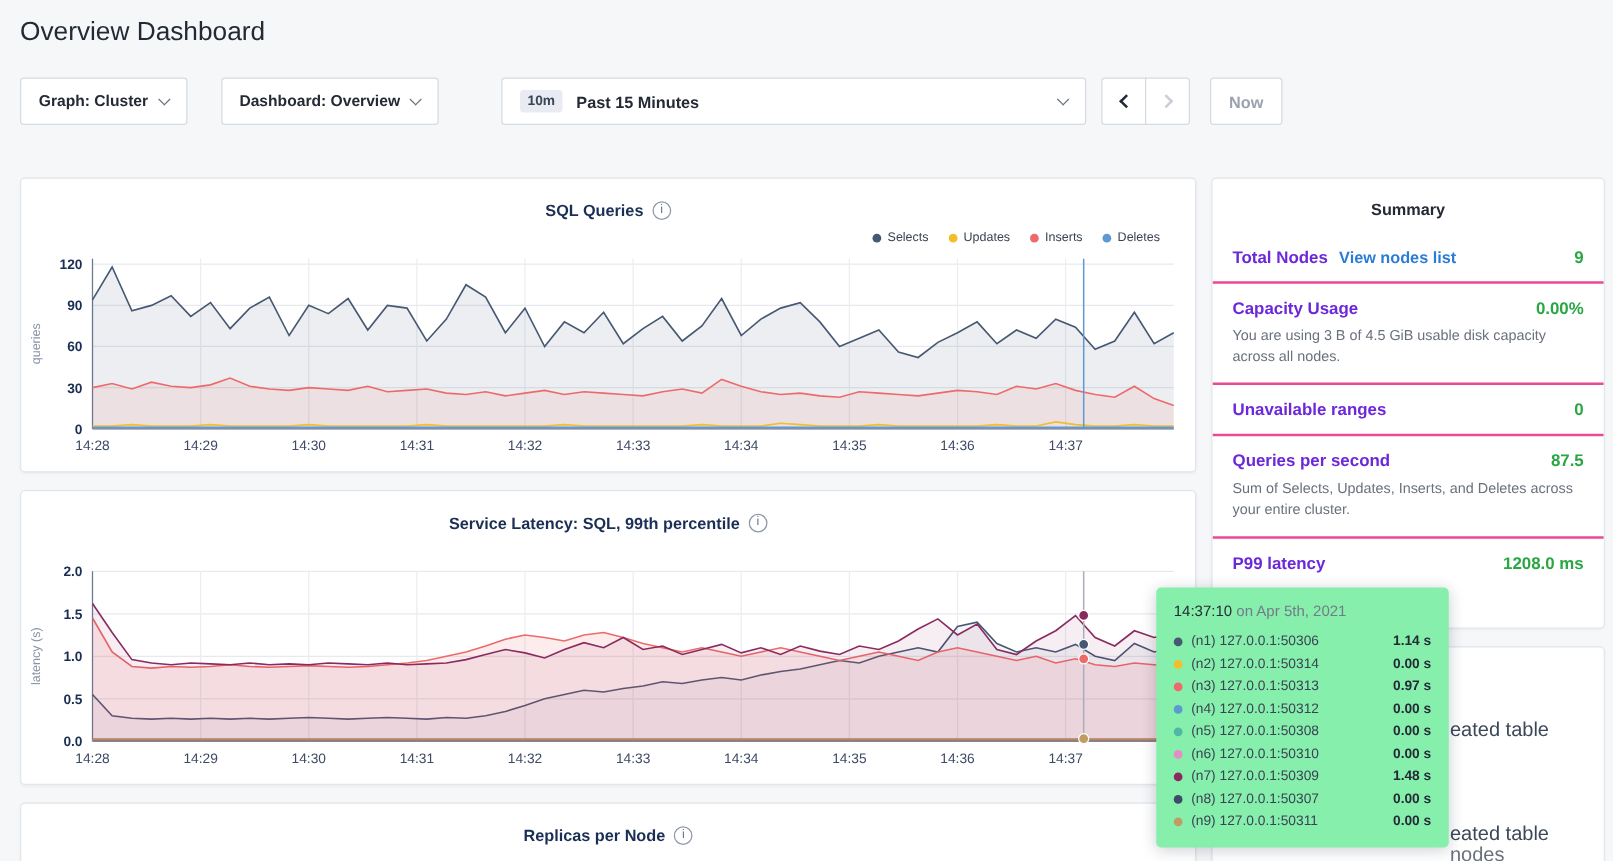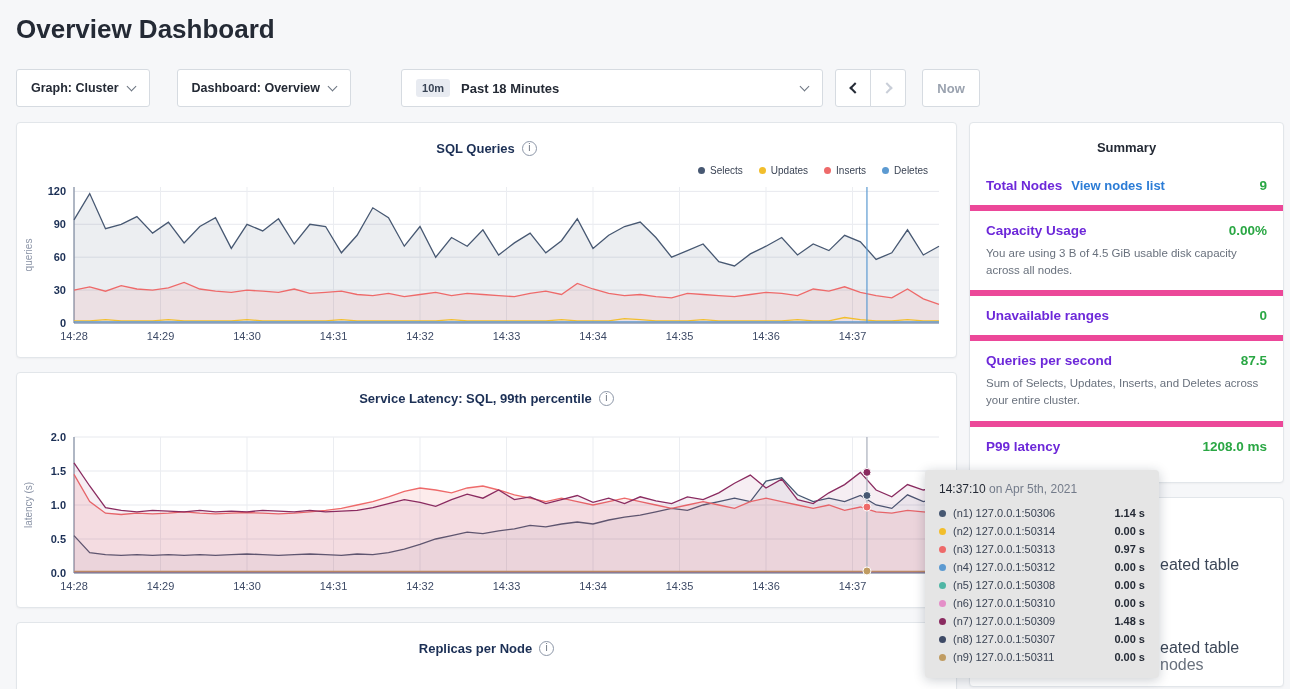--- a/index.html
+++ b/index.html
@@ -4,33 +4,33 @@
 <style>
   * { box-sizing: border-box; }
   html,body { margin:0; padding:0; }
   body {
     width:1290px; height:689px; overflow:hidden;
     background:#f6f7f9;
     font-family:"Liberation Sans", sans-serif;
     color:#242a35;
     position:relative;
   }
-  .page-title { font-size:26px; font-weight:700; margin:14px 0 0 16px; color:#242a35; }
-
-  
-  .toolbar { display:flex; align-items:flex-start; margin:24px 0 15px; padding:0 16px;border-radius:17px; }
+  .page-title { font-size:21px; font-weight:400; margin:14px 0 0 16px; color:#242a35; }
+
+  
+  .toolbar { display:flex; align-items:flex-start; margin:24px 0 42px; padding:0 16px;border-radius:17px; }
   .btn {
     background:#fff; border:1px solid #d6dbe1; border-radius:3px; height:38px;
     display:flex; align-items:center; padding:0 14px; font-size:12.5px; font-weight:700;
     color:#242a35; cursor:pointer; white-space:nowrap;
   }
   .chev { display:inline-block; width:7px; height:7px; border-right:1.6px solid #6b7480; border-bottom:1.6px solid #6b7480; transform:rotate(45deg); margin-top:-4px; }
   .btn .chev { margin-left:9px; }
   .dd-dashboard { margin-left:27px; }
-  .time-btn { margin-left:50px; width:422px; }
+  .time-btn { margin-left:50px; width:468px; }
   .time-btn .chev { margin-left:auto; }
   .time-badge { background:#e8ebf1; border-radius:3px; padding:3px 6px; font-size:11px; font-weight:700; color:#394455; margin-right:11px; }
   .time-label { font-size:13px; font-weight:700; }
   .nav-group { display:flex; margin-left:12px; }
   .nav-btn { width:36px; height:38px; background:#fff; border:1px solid #d6dbe1; display:flex; align-items:center; justify-content:center; cursor:pointer; }
   .nav-btn.prev { border-radius:3px 0 0 3px; }
   .nav-btn.next { border-radius:0 3px 3px 0; margin-left:-1px; }
   .chev-l { display:inline-block; width:8px; height:8px; border-right:2px solid #242a35; border-bottom:2px solid #242a35; transform:rotate(135deg); margin-left:3px; }
   .chev-r { display:inline-block; width:8px; height:8px; border-right:2px solid #c9ced8; border-bottom:2px solid #c9ced8; transform:rotate(-45deg); margin-right:3px; }
   .now-btn { margin-left:16px; width:58px; justify-content:center; color:#9aa2af; font-size:13px; }
@@ -55,36 +55,36 @@
   .legend-item { display:flex; align-items:center; gap:5px; cursor:pointer; }
   .legend-item span.lbl { font-size:10px; color:#3a4354; }
   .dot { width:7px; height:7px; border-radius:50%; display:inline-block; flex:none; }
 
   .chart-svg { display:block; margin:0 auto; }
 
   
   .summary-panel { height:361px; overflow:hidden; }
   .summary-title { text-align:center; font-weight:700; font-size:13px; padding:17px 0 11px; color:#242a35; }
   .srow { padding:12px 16px; }
-  .srow + .srow { border-top:6px solid #ec4899; }
+  .srow + .srow { border-top:2px solid #ec4899; }
   .srow-main { display:flex; align-items:baseline; }
   .srow-label { font-weight:700; font-size:13.5px; color:#6d28d9; }
   .srow-link { font-weight:700; font-size:13px; margin-left:9px; cursor:pointer; text-decoration:none; }
   .srow-value { margin-left:auto; font-weight:700; font-size:13.5px; }
   .srow-desc { font-size:11.5px; color:#69717d; margin-top:7px; line-height:1.45; max-width:280px; }
 
   
   .events-panel { height:190px; }
   .fragment { position:absolute; left:190px; font-size:16px; color:#3c4758; white-space:nowrap; }
   .fragment.muted { color:#69717d; }
 
   
   .chart-tooltip {
     position:absolute; left:925px; top:470px; width:234px; z-index:50;
-    background:#e5e5e5; border-radius:4px; box-shadow:0 2px 12px rgba(20,30,50,0.22);
+    background:#86efac; border-radius:4px; box-shadow:0 2px 12px rgba(20,30,50,0.22);
     padding:12px 14px 12px 14px;
   }
   .tt-header { font-size:12px; color:#737b8a; margin-bottom:8px; }
   .tt-header .tt-time { color:#242a35; }
   .tt-row { display:flex; align-items:center; gap:7px; height:18px; font-size:11px; }
   .tt-label { color:#3a4354; }
   .tt-value { margin-left:auto; font-weight:700; color:#242a35; }
 </style>
 </head>
 <body>
@@ -95,21 +95,21 @@
   <div class="btn">
     <span>Graph: Cluster</span>
     <span class="chev"></span>
   </div>
   <div class="btn dd-dashboard">
     <span>Dashboard: Overview</span>
     <span class="chev"></span>
   </div>
   <div class="btn time-btn">
     <span class="time-badge">10m</span>
-    <span class="time-label">Past 18 Minutes</span>
+    <span class="time-label">Past 15 Minutes</span>
     <span class="chev"></span>
   </div>
   <div class="nav-group">
     <div class="nav-btn prev">
         <span class="chev-l"></span>
       </div>
     <div class="nav-btn next">
         <span class="chev-r"></span>
       </div>
   </div>

